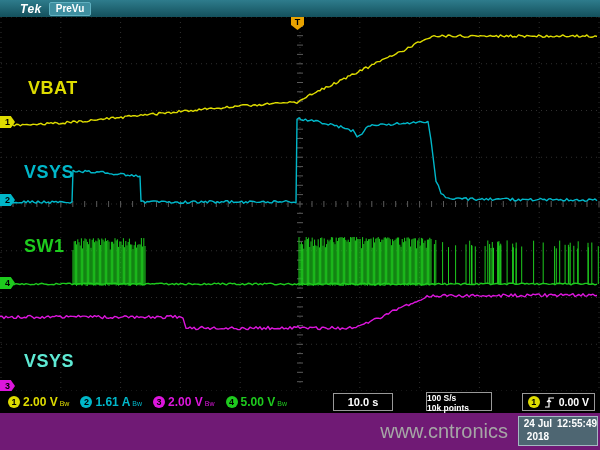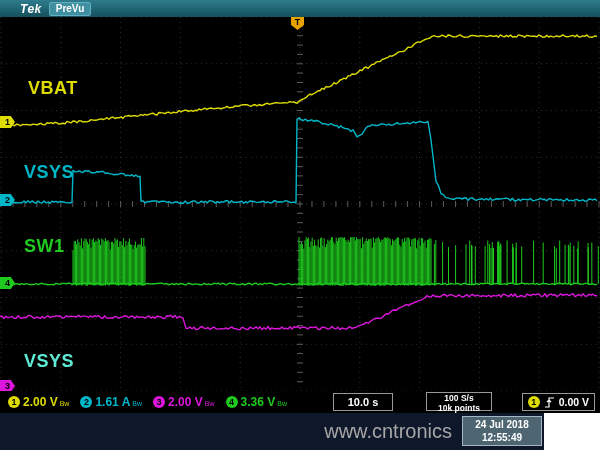--- a/index.html
+++ b/index.html
@@ -24,32 +24,32 @@
   .statusbar{position:absolute;top:391px;left:0;width:600px;height:22px;background:#000;z-index:6;}
   #ch-readouts{position:absolute;left:8px;top:0;height:22px;display:flex;align-items:center;}
   .ch-readout{display:flex;align-items:center;margin-right:11px;}
   .ch-badge{width:12px;height:12px;border-radius:50%;color:#000;font-size:9px;font-weight:bold;
             text-align:center;line-height:12px;margin-right:3px;flex:none;}
   .ch-scale{font-size:12px;font-weight:bold;white-space:nowrap;}
   .ch-bw{font-size:7px;margin-left:2px;align-self:flex-end;padding-bottom:2px;}
   .timebase-box{position:absolute;left:333px;top:2px;width:58px;height:16px;border:1px solid #999;
                 color:#fff;font-size:11px;font-weight:bold;text-align:center;line-height:16px;}
   .acq-box{position:absolute;left:426px;top:1px;width:66px;height:19px;border:1px solid #999;
-           color:#fff;font-size:8.5px;font-weight:bold;text-align:center;line-height:9.5px;
+           color:#fff;font-size:8.5px;font-weight:bold;line-height:9.5px;
            padding-top:1px;box-sizing:border-box;}
   .trigger-readout{position:absolute;right:5px;top:2px;height:16px;border:1px solid #999;
                    display:flex;align-items:center;gap:4px;padding:0 5px;color:#fff;
                    font-size:10.5px;font-weight:bold;}
   .trig-badge{width:12px;height:12px;border-radius:50%;color:#000;font-size:9px;font-weight:bold;
               text-align:center;line-height:12px;}
-  .bottom-strip{position:absolute;top:413px;left:0;width:544px;height:37px;background:#0f172a;}
+  .bottom-strip{position:absolute;top:413px;left:0;width:600px;height:37px;background:#701a75;}
   .watermark{position:absolute;right:92px;top:7px;font-size:20px;color:#a6a6a6;}
   .datetime-box{position:absolute;right:2px;top:3px;width:80px;height:30px;background:#4e6672;
                 border:1px solid #a5b8c2;box-sizing:border-box;color:#fff;font-size:10px;
-                font-weight:bold;text-align:center;display:flex;flex-direction:column;
+                font-weight:bold;text-align:center;display:flex;flex-direction:row;
                 justify-content:center;line-height:13px;}
 </style>
 </head>
 <body>
 
 <div class="screen">
   <div class="topbar">
     <span class="tek-logo">Tek</span>
     <span class="mode-badge">PreVu</span>
   </div>
@@ -91,21 +91,21 @@
           <span class="ch-scale" style="color: rgb(0, 183, 201);">1.61 A</span>
           <span class="ch-bw" style="color: rgb(0, 183, 201);">Bw</span>
         </div>
         <div class="ch-readout">
           <span class="ch-badge" style="background: rgb(221, 22, 221);">3</span>
           <span class="ch-scale" style="color: rgb(221, 22, 221);">2.00 V</span>
           <span class="ch-bw" style="color: rgb(221, 22, 221);">Bw</span>
         </div>
         <div class="ch-readout">
           <span class="ch-badge" style="background: rgb(30, 203, 30);">4</span>
-          <span class="ch-scale" style="color: rgb(30, 203, 30);">3.36 V</span>
+          <span class="ch-scale" style="color: rgb(30, 203, 30);">5.00 V</span>
           <span class="ch-bw" style="color: rgb(30, 203, 30);">Bw</span>
         </div>
       </div>
     <div class="timebase-box">10.0 s</div>
     <div class="acq-box">
       <div>100 S/s</div>
       <div>10k points</div>
     </div>
     <div class="trigger-readout">
       <span class="trig-badge" style="background: rgb(222, 220, 0);">1</span>

